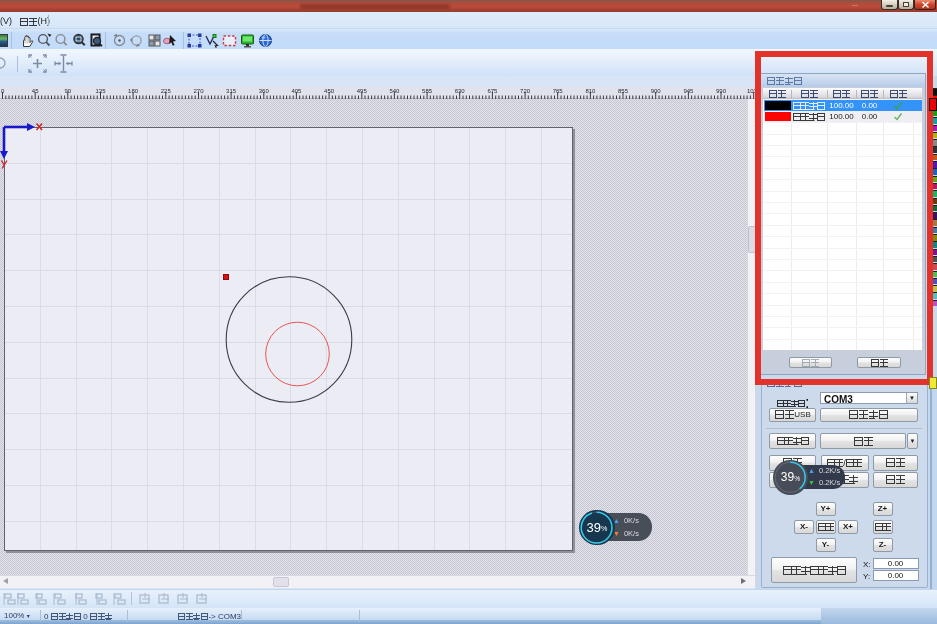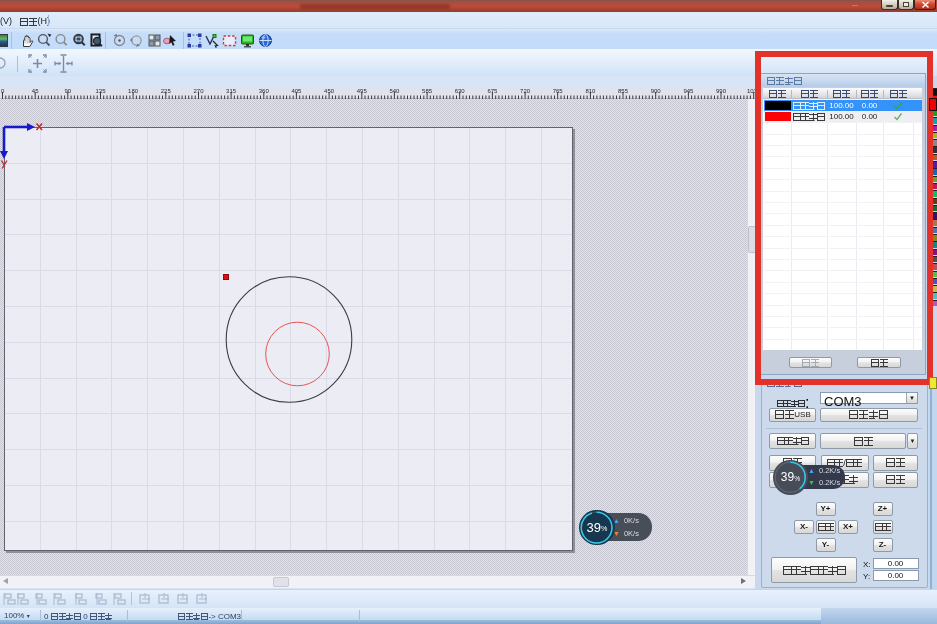--- a/index.html
+++ b/index.html
@@ -298,21 +298,21 @@
       <i class="k k2" style="width:8px;height:8px;margin:0 0.5px;top:0px"></i>
     </div>
 <div class="btn" style="left:857px;top:357px;width:44px;height:11px;">
       <i class="k k" style="width:8px;height:8px;margin:0 0.5px;top:0px"></i>
       <i class="k k2" style="width:8px;height:8px;margin:0 0.5px;top:0px"></i>
     </div>
 <div class="abs" style="left:761px;top:382px;width:167px;height:206px;border:1px solid #9ab0cc;background:#ccdaec;border-radius:2px;"></div>
 <div class="abs" style="left:766px;top:377px;height:9px;color:#3a5a8a;font-size:9px;"><i class="k k" style="width:8px;height:8px;margin:0 0.5px;top:0px"></i><i class="k k2" style="width:8px;height:8px;margin:0 0.5px;top:0px"></i><i class="k k3" style="width:8px;height:8px;margin:0 0.5px;top:0px"></i><i class="k k" style="width:8px;height:8px;margin:0 0.5px;top:0px"></i></div>
 <div class="abs" style="left:777px;top:394px;height:8px;color:#111;"><i class="k k" style="width:7px;height:7px;margin:0 0.0px;top:0px"></i><i class="k k2" style="width:7px;height:7px;margin:0 0.0px;top:0px"></i><i class="k k3" style="width:7px;height:7px;margin:0 0.0px;top:0px"></i><i class="k k" style="width:7px;height:7px;margin:0 0.0px;top:0px"></i>:</div>
 <div class="abs" style="left:820px;top:392px;width:98px;height:12px;background:#fff;border:1px solid #8a9ab0;">
-<div class="abs" style="left:3px;top:1px;font-size:13px;color:#111;">COM3</div>
+<div class="abs" style="left:3px;top:1px;font-size:10px;color:#111;font-weight:bold;">COM3</div>
 <div class="abs" style="right:0;top:0;width:11px;height:10px;background:linear-gradient(#fdfdfd,#d8d8d8);border-left:1px solid #9aa;display:flex;align-items:center;justify-content:center;">
         <span style="font-size:6px;color:#222;">▼</span>
       </div>
     </div>
 <div class="btn" style="left:769px;top:407.5px;width:47px;height:14.5px;">
       <i class="k k" style="width:9px;height:9px;margin:0 0.5px;top:0px"></i>
       <i class="k k2" style="width:9px;height:9px;margin:0 0.5px;top:0px"></i>
       <span style="font-size:8px;">USB</span>
     </div>
 <div class="btn" style="left:819.5px;top:407.5px;width:98px;height:14.5px;">

